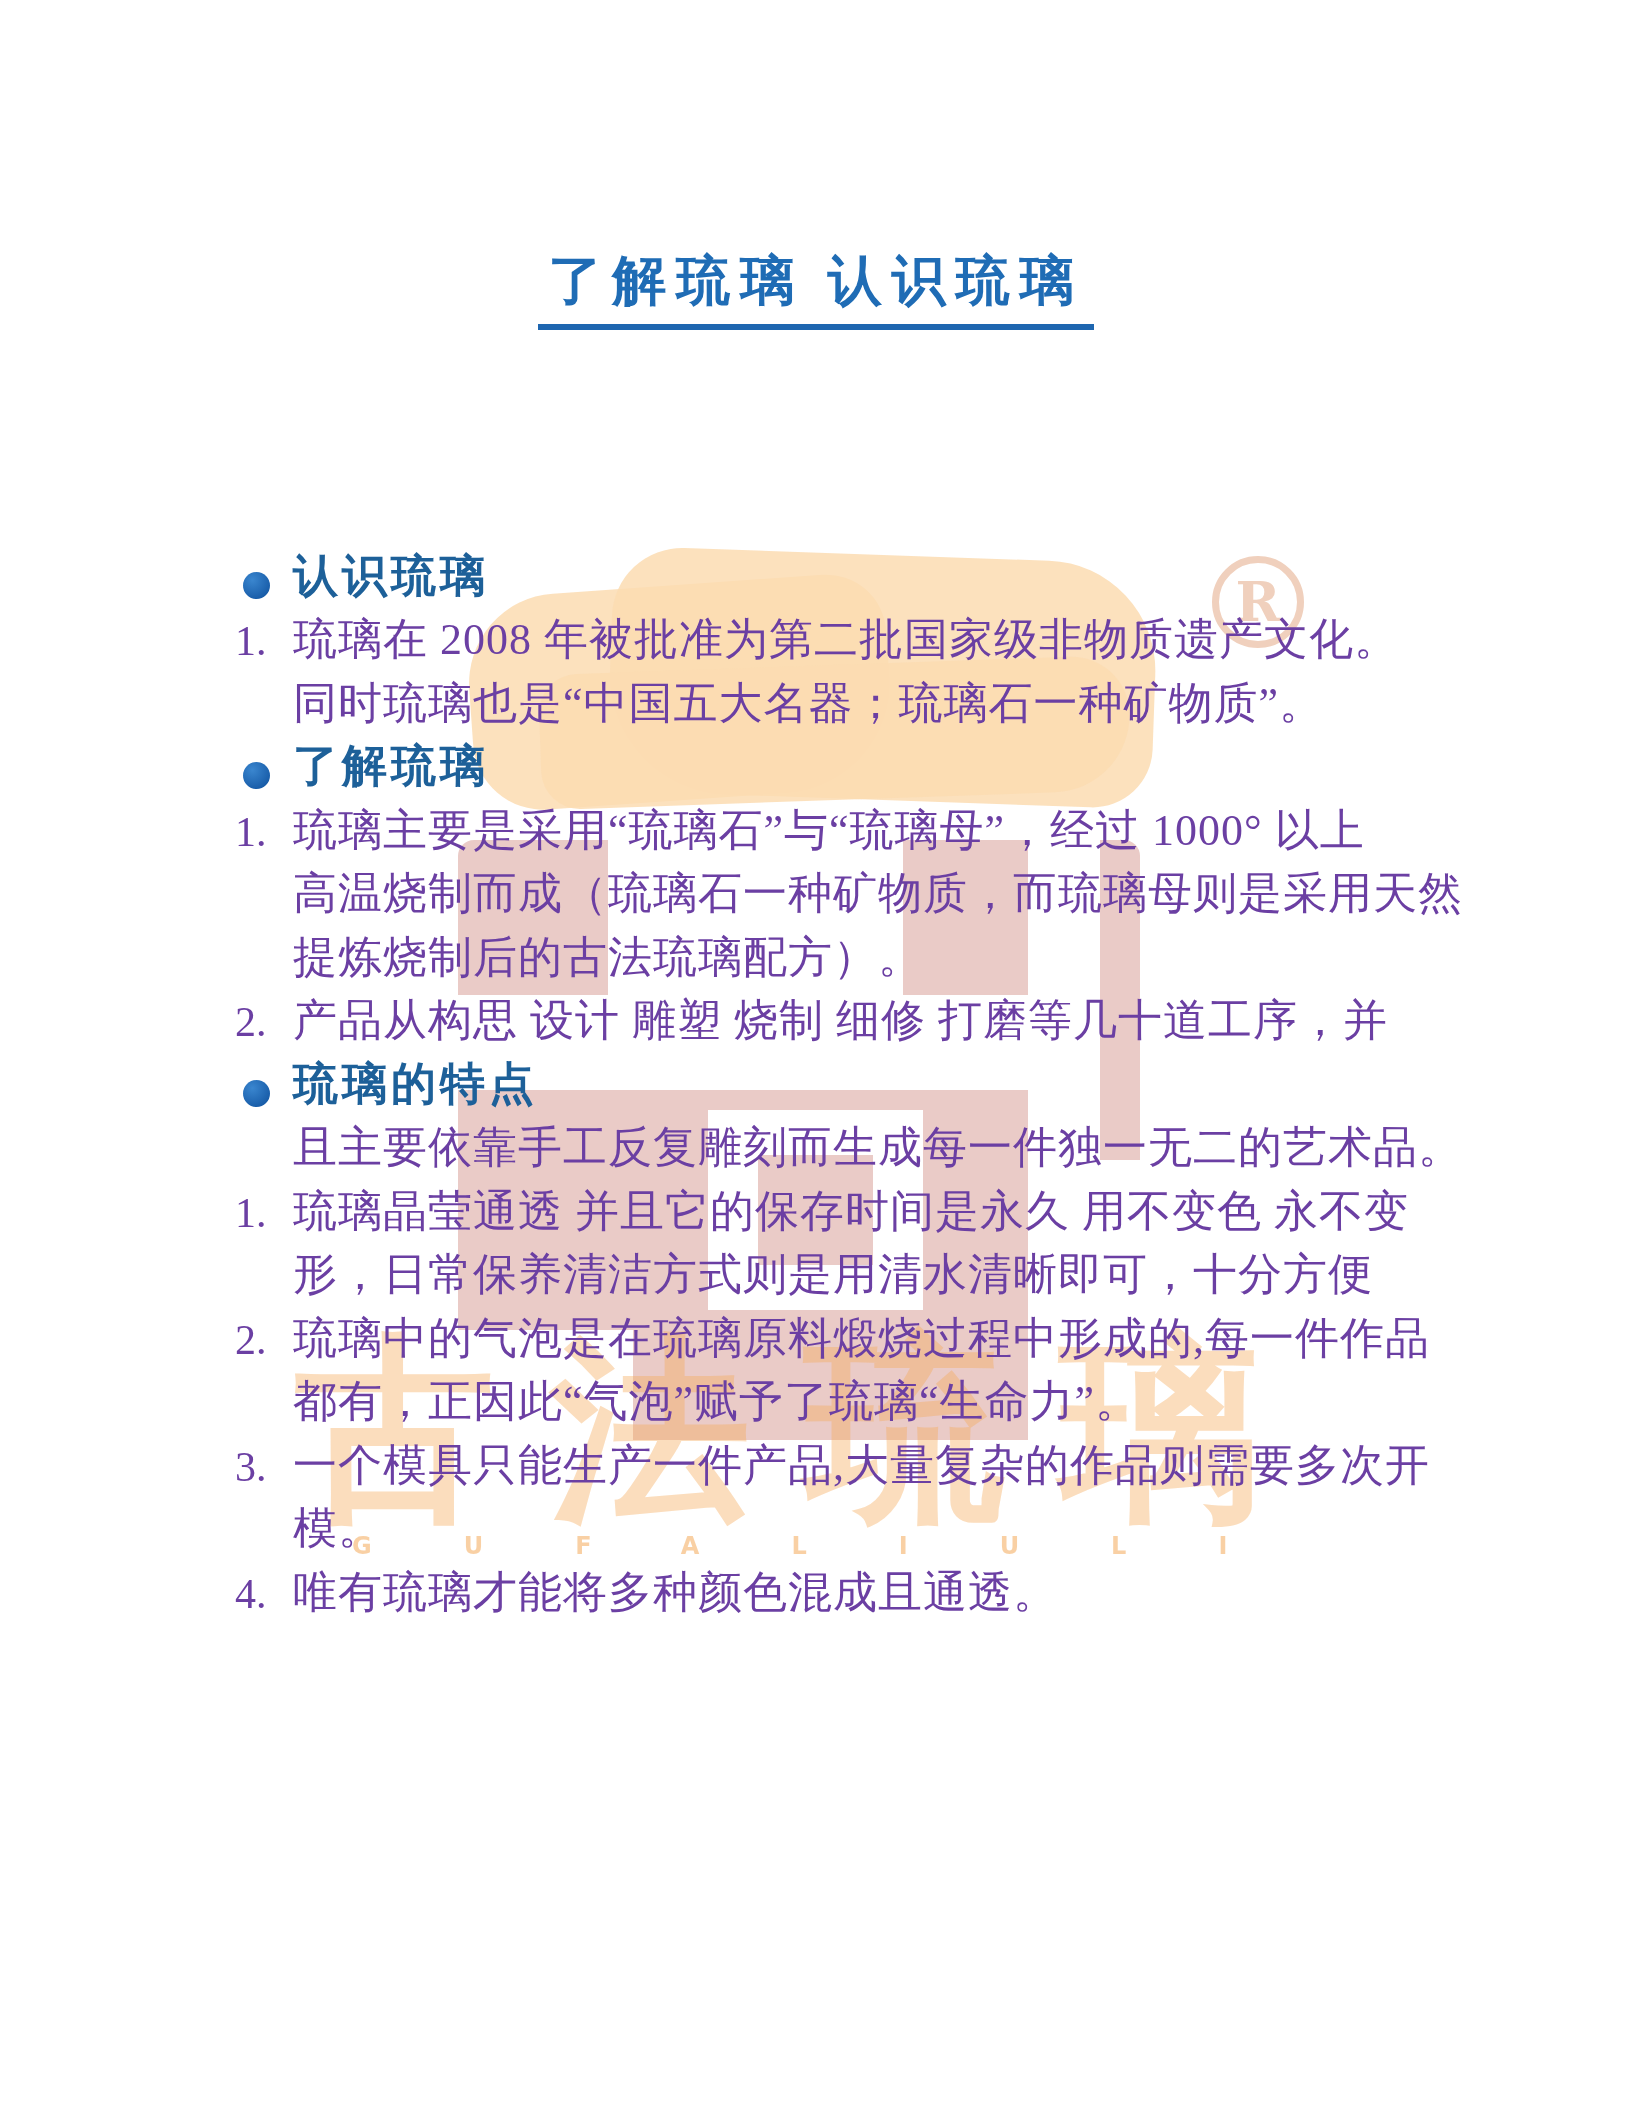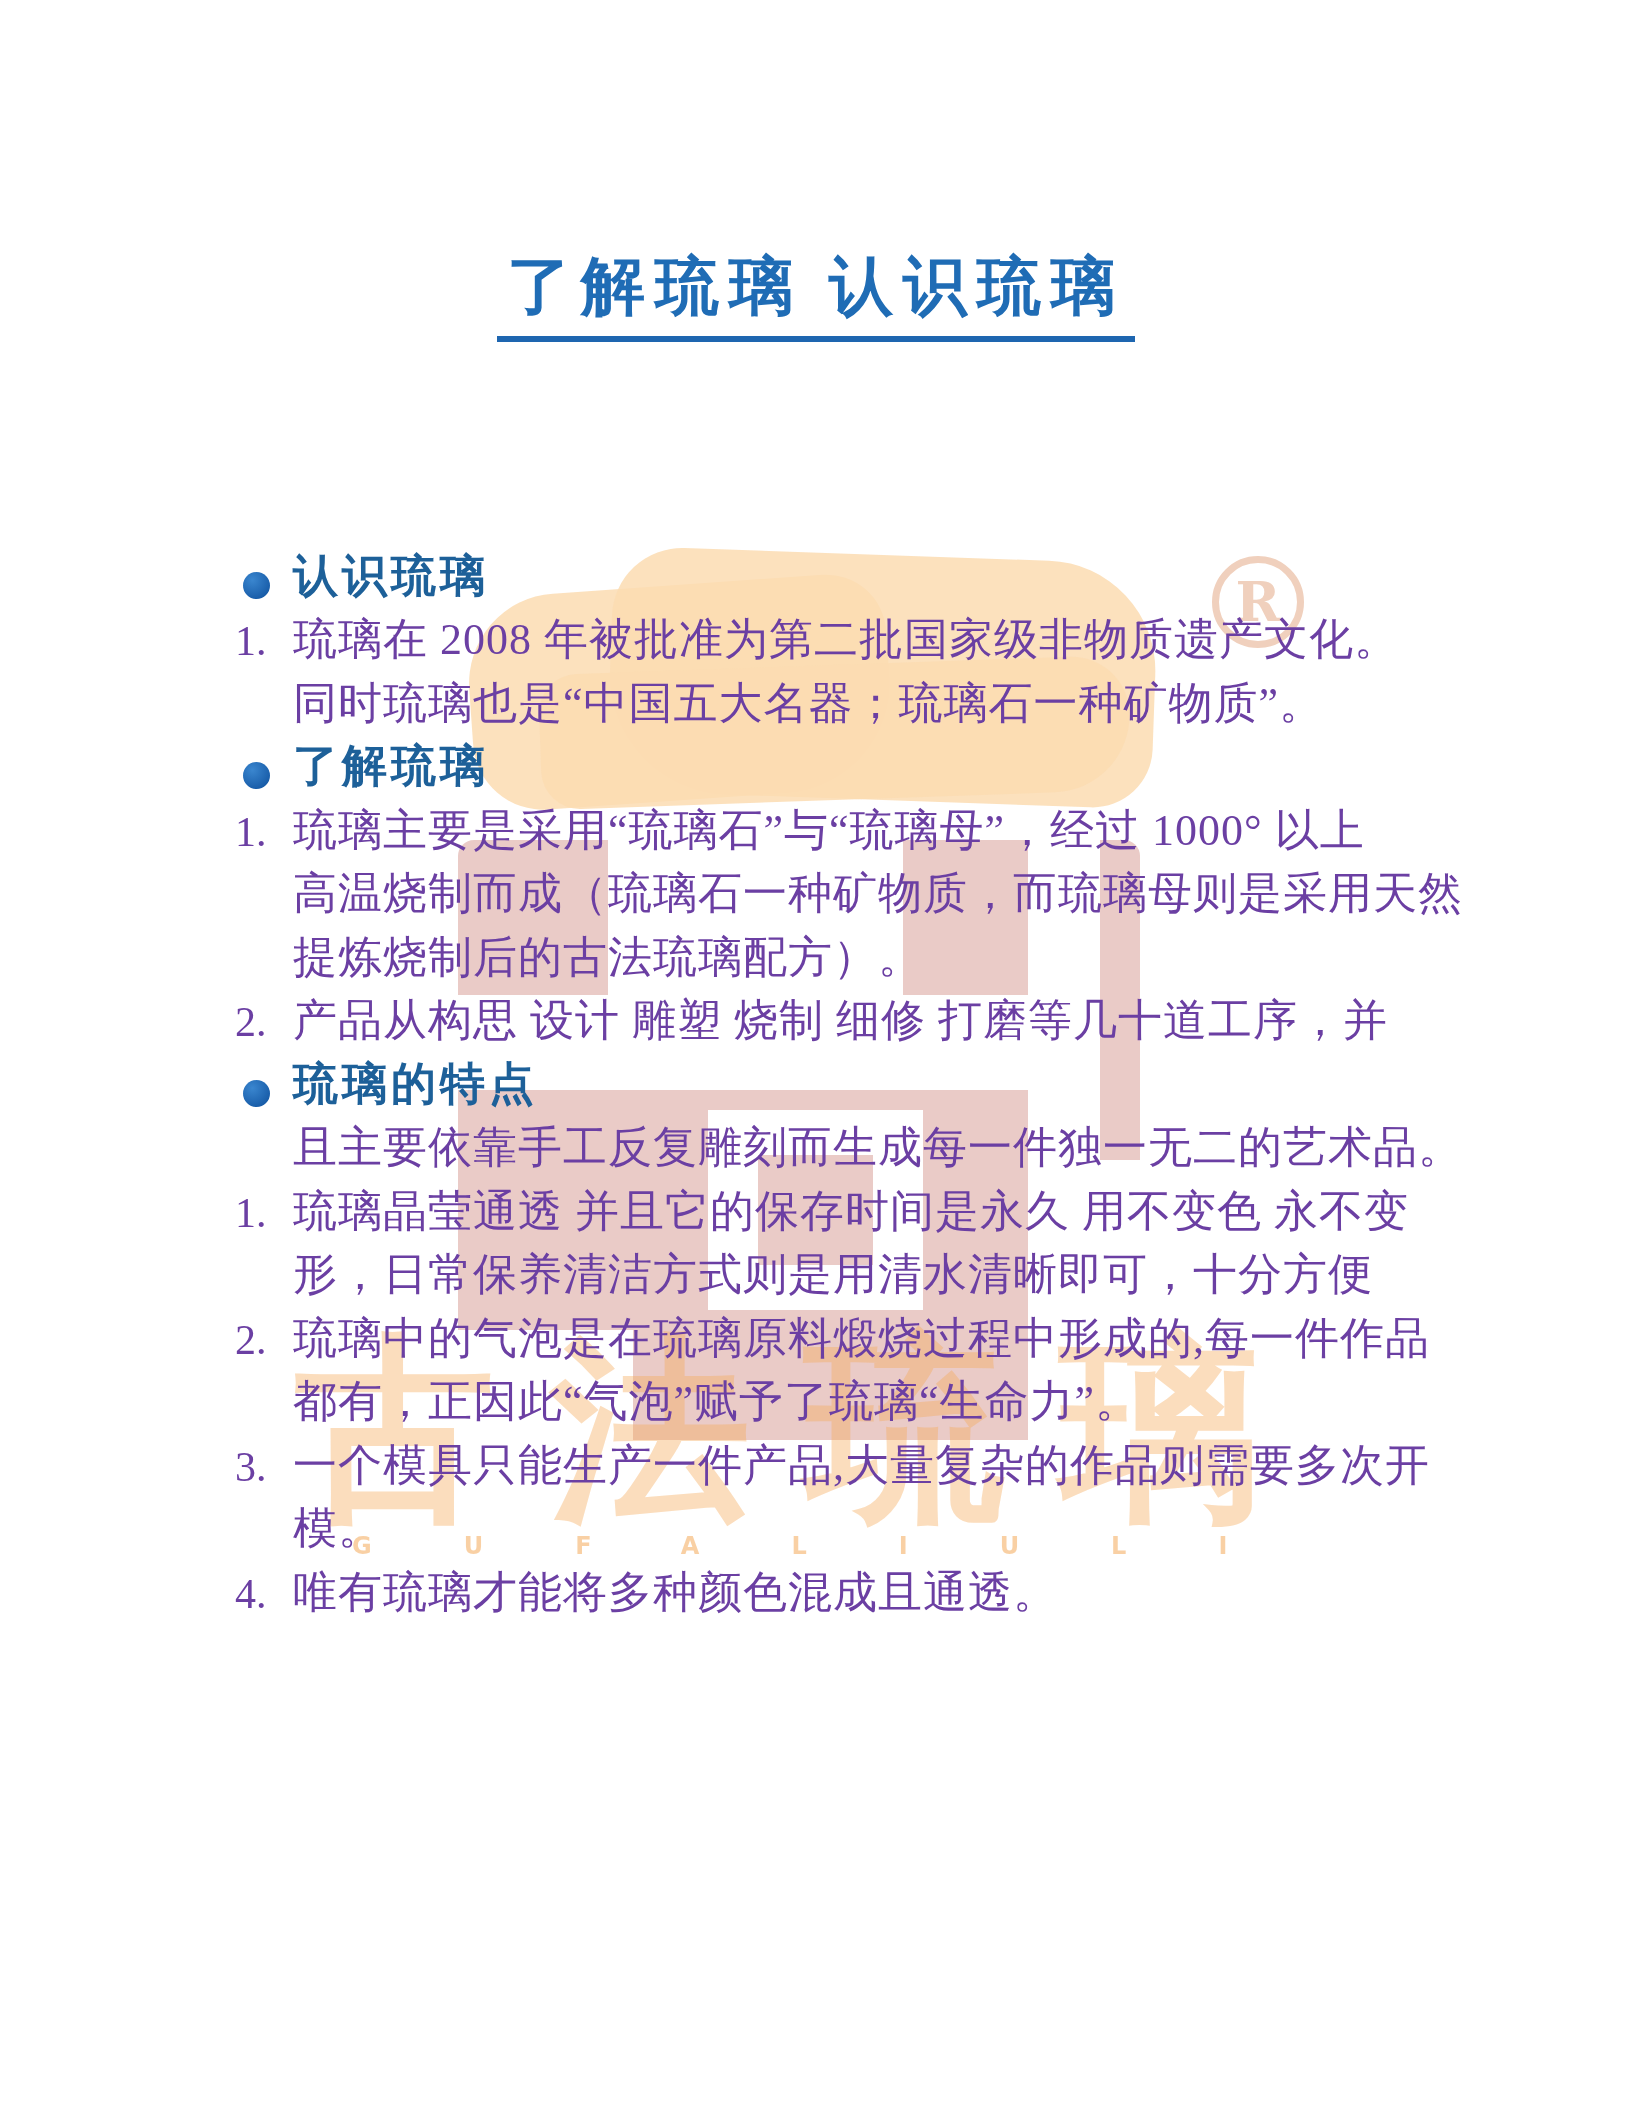--- a/index.html
+++ b/index.html
@@ -35,21 +35,21 @@
     position:absolute;left:352px;top:1532px;width:1100px;
     font-family:"DejaVu Sans","Liberation Sans",sans-serif;
     font-size:24px;font-weight:bold;letter-spacing:92px;white-space:nowrap;
     color:rgba(244,170,90,0.55);
   }
 
   
   .title-wrap{position:absolute;left:0;right:0;top:250px;text-align:center;z-index:2;}
   .doc-title{
     display:inline-block;
-    font-size:64px;font-weight:bold;color:#1f6cb5;
+    font-size:54px;font-weight:bold;color:#1f6cb5;
     letter-spacing:10px;line-height:1.15;
     padding:0 10px 12px 10px;
     border-bottom:6px solid #1e66b0;
     white-space:nowrap;
   }
 
   
   .content{position:absolute;left:235px;top:535px;width:1205px;z-index:2;}
   .row{display:flex;align-items:flex-end;height:63.5px;}
   .gutter{flex:0 0 58px;font-size:42px;color:#6b3fa3;line-height:1;}

